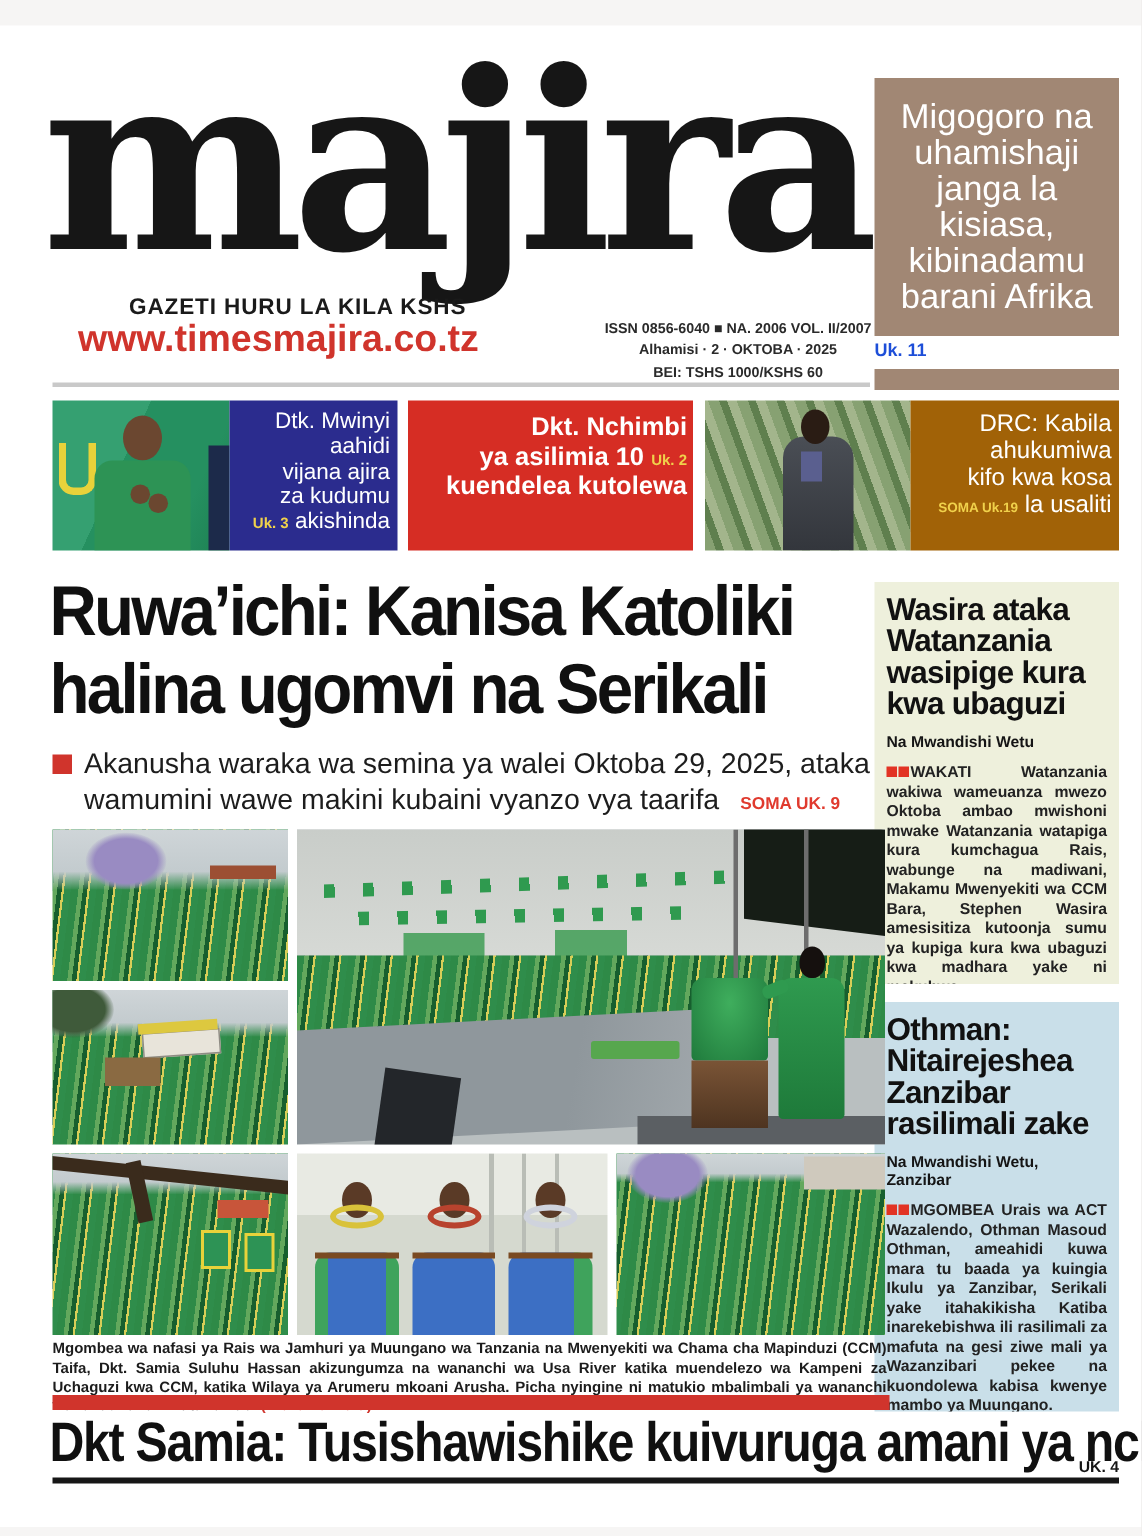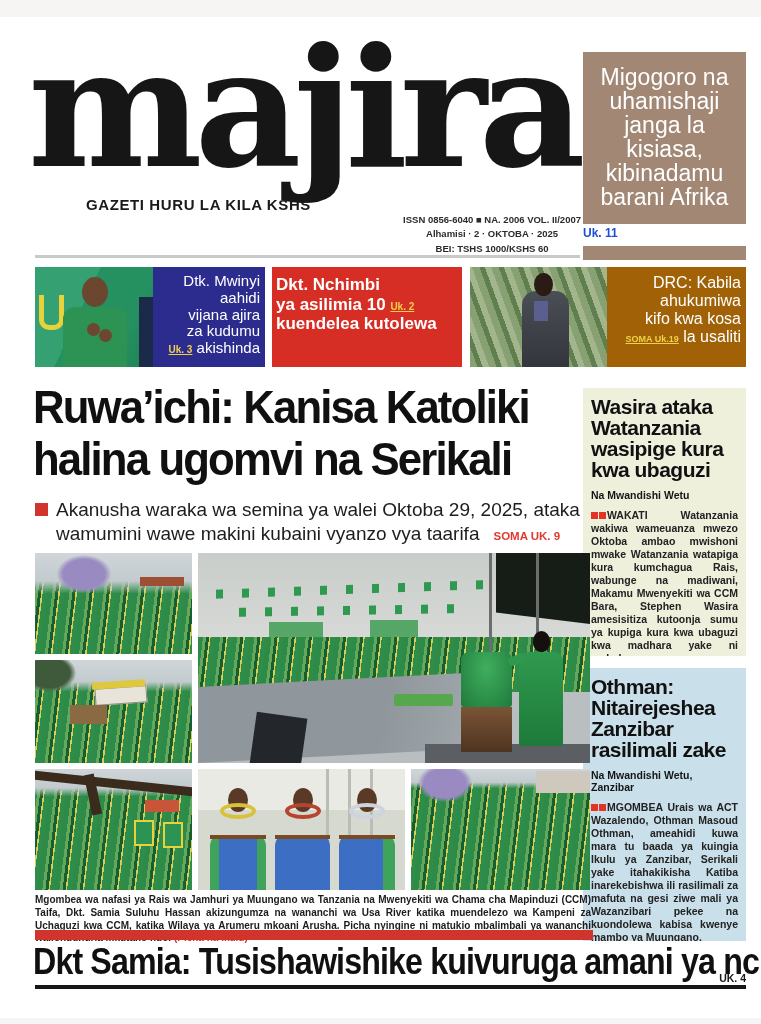--- a/index.html
+++ b/index.html
@@ -20,25 +20,25 @@
          display:flex;align-items:center;justify-content:center;text-align:center;
          font-size:23px;line-height:1.04;padding:0 6px;box-sizing:border-box;}
   .promoref{left:583px;top:226px;width:163px;font-weight:bold;font-size:12px;color:#1d4ed8;}
   .promostrip{left:583px;top:246px;width:163px;height:14px;background:#a18774;}
   .mastrule{left:35px;top:255px;width:545px;height:3px;background:#c9c9c9;}
 
   
   .stripbox{top:267px;height:100px;color:#fff;box-sizing:border-box;}
   .s-blue{left:153px;width:112px;background:#2b2c8e;text-align:right;padding:6px 5px 0 0;
           font-size:15px;line-height:1.12;}
-  .s-red{left:272px;width:190px;background:#d62d24;text-align:left;padding:8px 4px 0 4px;
+  .s-red{left:272px;width:190px;background:#d62d24;text-align:right;padding:8px 4px 0 4px;
          font-weight:bold;font-size:17px;line-height:1.16;}
   .s-black{left:607px;width:139px;background:#a16207;text-align:right;padding:7px 5px 0 0;
            font-size:16px;line-height:1.12;}
-  .yref{color:#f0d14b;font-weight:bold;font-size:10px;text-decoration:underline;}
+  .yref{color:#f0d14b;font-weight:bold;font-size:10px;}
 
   
   .ph{position:absolute;overflow:hidden;background:#9aa59a;}
   .crowdtex{background:repeating-linear-gradient(97deg,#2e8a47 0 5px,#63a85d 5px 8px,#175f2e 8px 11px,#d7ce58 11px 12.5px,#2f8d4b 12.5px 17px);}
   .skyband{position:absolute;left:0;top:0;right:0;background:linear-gradient(#cfd5d8,#c3cbce 70%,rgba(195,203,206,.05));}
   .jac{position:absolute;width:54px;height:38px;border-radius:50%;
        background:radial-gradient(ellipse,#998bc2 0 55%,rgba(153,139,194,0) 72%);}
 
   
   .sky{position:absolute;left:0;top:0;right:0;height:40%;background:linear-gradient(#c9cdc9,#d6d9d5);}
@@ -101,20 +101,21 @@
   .botrule{left:35px;top:985px;width:711px;height:4px;background:#161616;}
 </style>
 </head>
 <body>
 
 <div class="screen">
   <div class="paper"></div>
 
   <div class="abs logo">majira</div>
   <div class="abs tagline">GAZETI HURU LA KILA KSHS</div>
+  <div class="abs website">www.timesmajira.co.tz</div>
   <div class="abs mastinfo">
     <div>ISSN 0856-6040 ■ NA. 2006 VOL. II/2007</div>
     <div>Alhamisi · 2 · OKTOBA · 2025</div>
     <div>BEI: TSHS 1000/KSHS 60</div>
   </div>
 
   <div class="abs promo">
     <span>Migogoro na uhamishaji janga la kisiasa, kibinadamu barani Afrika</span>
   </div>
   <div class="abs promoref">Uk. 11</div>

